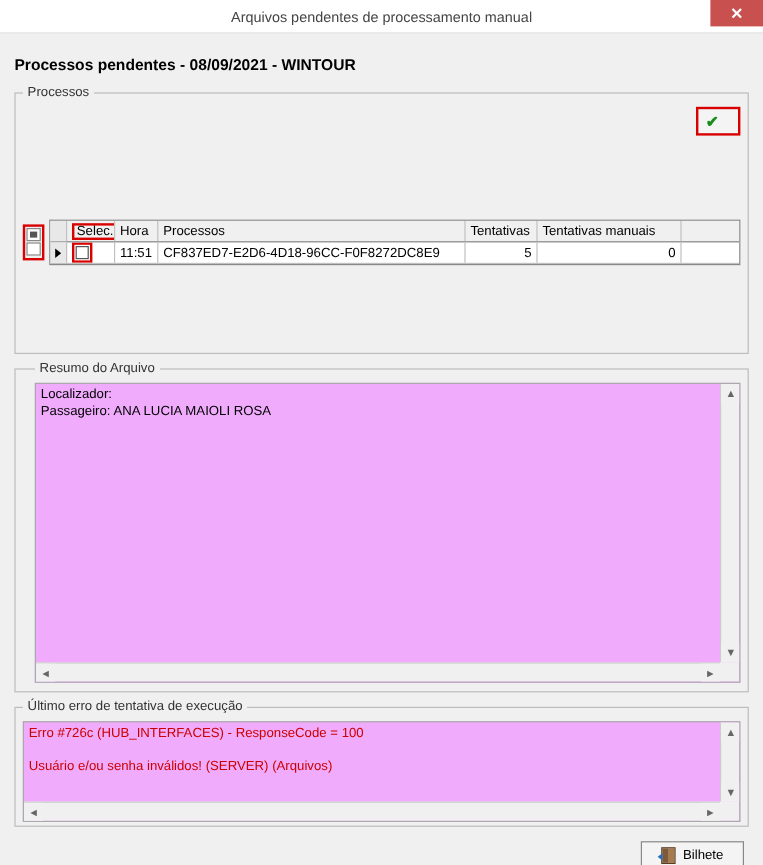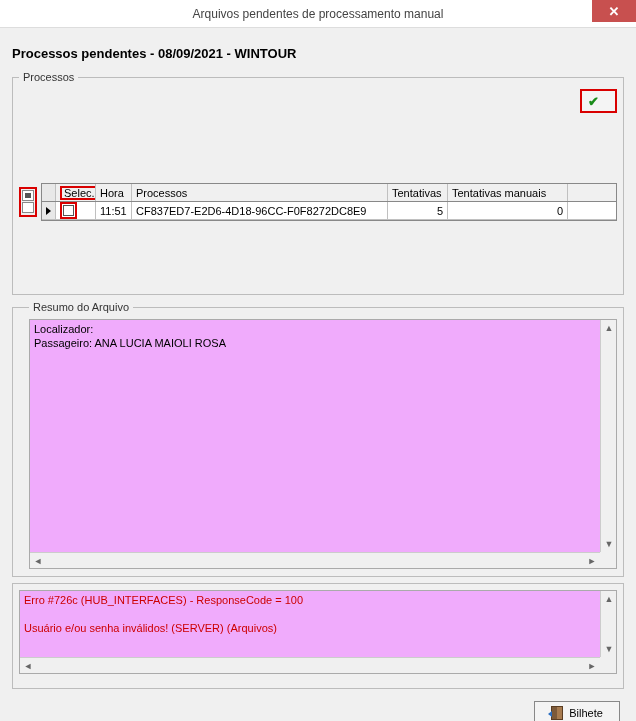--- a/index.html
+++ b/index.html
@@ -358,20 +358,21 @@
       </div>
       <div class="hscroll">
         <div class="sb-btn">◄</div>
         <div class="sb-btn">►</div>
       </div>
       <div class="sb-corner"></div>
     </div>
   </fieldset>
 
   <fieldset class="fs-erro">
+    <legend>Último erro de tentativa de execução</legend>
     <div class="textpane">
       <div class="textpane-inner err-text">
         <div>Erro #726c (HUB_INTERFACES) - ResponseCode = 100</div>
         <div style="height:14px"></div>
         <div>Usuário e/ou senha inválidos! (SERVER) (Arquivos)</div>
       </div>
       <div class="vscroll">
         <div class="sb-btn">▲</div>
         <div class="sb-btn">▼</div>
       </div>

